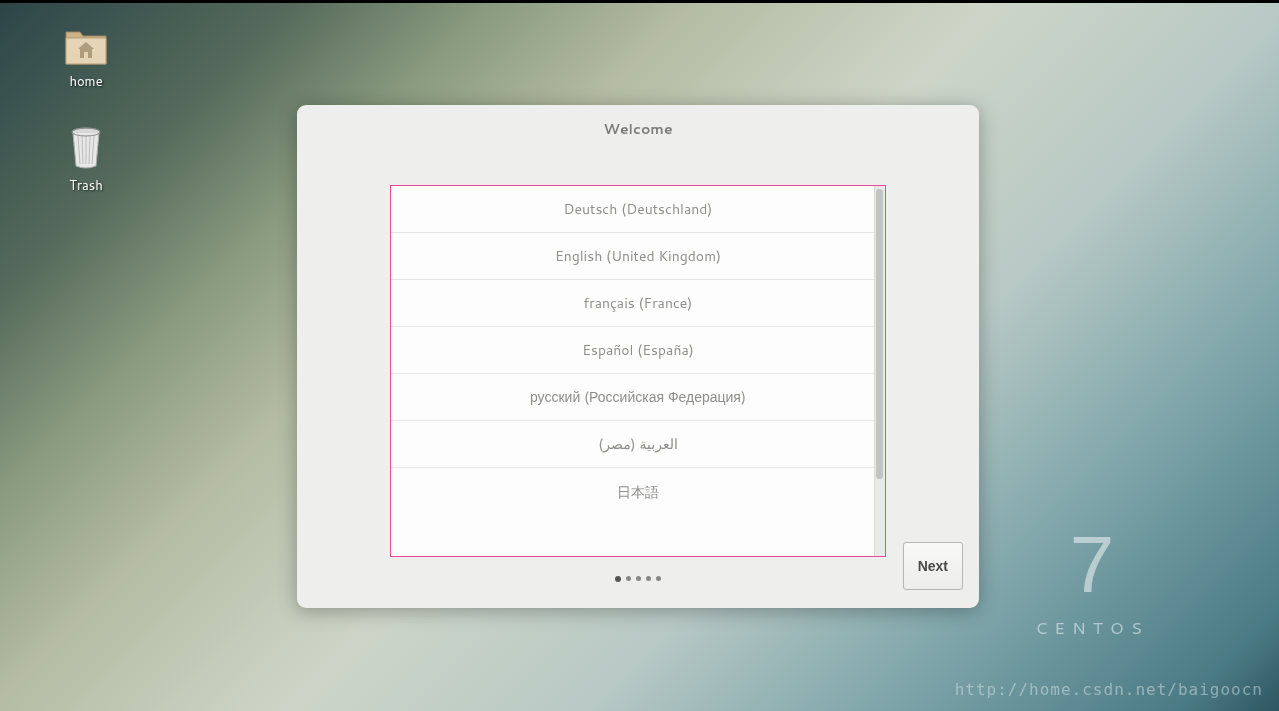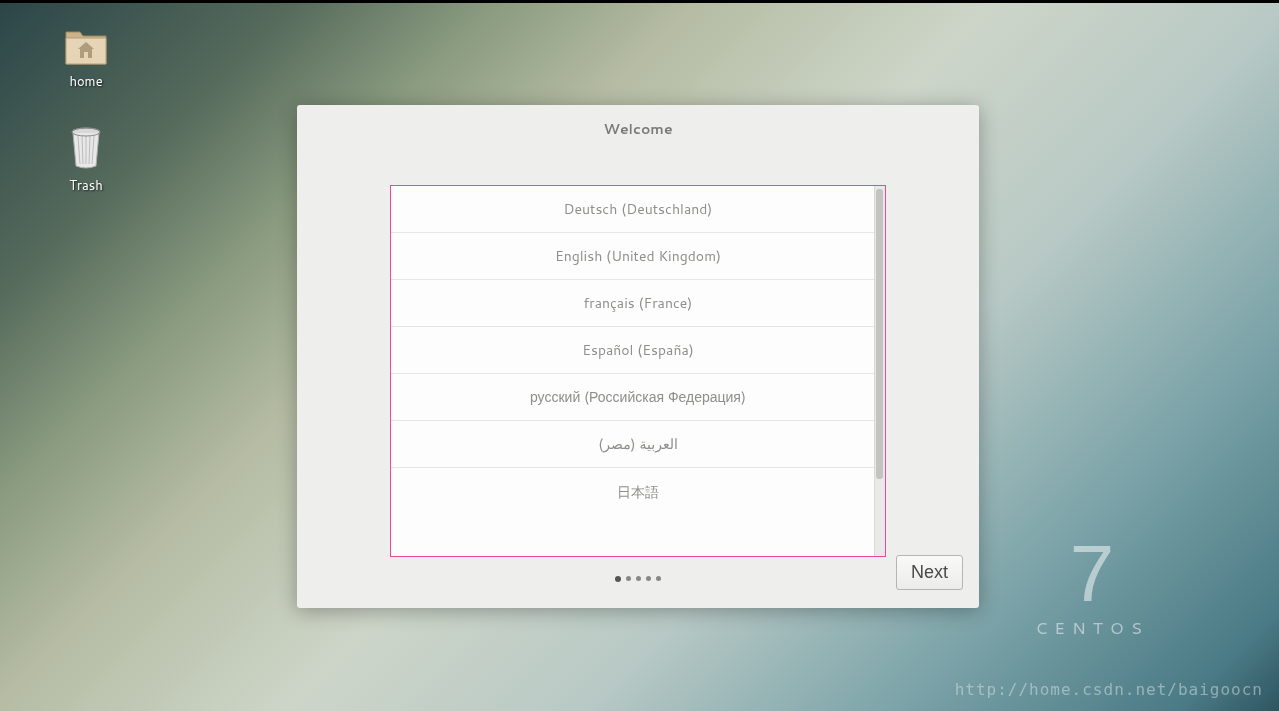--- a/index.html
+++ b/index.html
@@ -83,21 +83,21 @@
       text-shadow: 1px 1px 2px rgba(0,0,0,0.7);
     }
     
     .welcome-dialog {
       position: absolute;
       top: 105px;
       left: 297px;
       width: 682px;
       height: 503px;
       background: #eeeeec;
-      border-radius: 3px;
+      border-radius: 9px;
       box-shadow: 0 3px 20px rgba(0,0,0,0.3);
       display: flex;
       flex-direction: column;
     }
     
     .dialog-title {
       text-align: center;
       padding: 14px 0;
       font-size: 14px;
       font-weight: bold;
@@ -186,48 +186,49 @@
     .page-dot.active {
       width: 6px;
       height: 6px;
       background: #555553;
     }
     
     .next-button {
       position: absolute;
       right: 16px;
       bottom: 18px;
-      padding: 6px 14px;
+      padding: 15px 14px;
       background: linear-gradient(#f9f9f8, #ececea);
       border: 1px solid #b5b5b3;
       border-radius: 3px;
-      font-size: 18px;
+      font-size: 14px;
       color: #4a4a48;
       cursor: pointer;
+      font-weight: bold;
     }
     
     .centos-branding {
       position: absolute;
       bottom: 72px;
       right: 130px;
       text-align: center;
       color: rgba(255,255,255,0.5);
     }
     
     .centos-version {
       font-size: 80px;
       font-weight: 200;
       line-height: 1;
       font-family: "Helvetica Neue", Arial, sans-serif;
     }
     
     .centos-name {
       font-size: 17px;
       letter-spacing: 7px;
-      margin-top: 1px;
+      margin-top: 10px;
       font-weight: 400;
     }
     
     .watermark {
       position: absolute;
       bottom: 12px;
       right: 16px;
       color: rgba(220,230,228,0.5);
       font-size: 16px;
       font-family: monospace;

